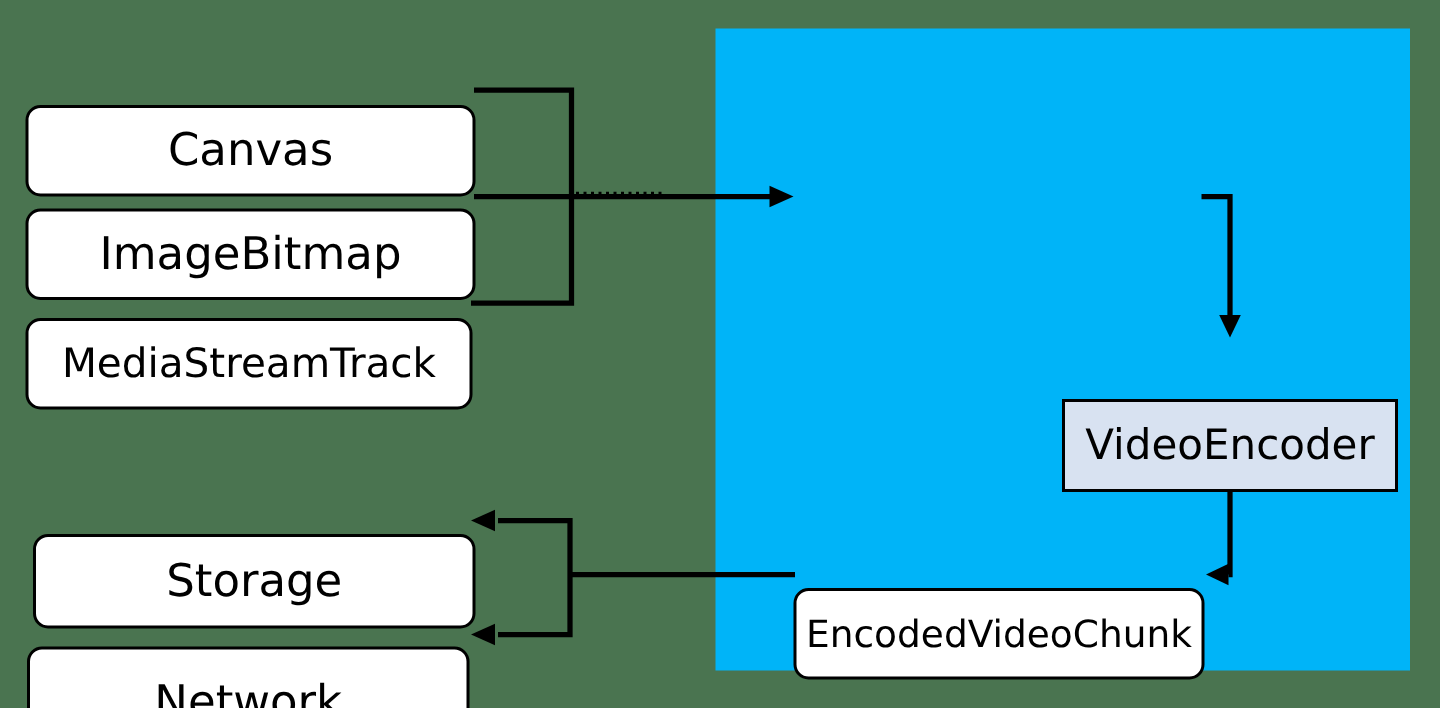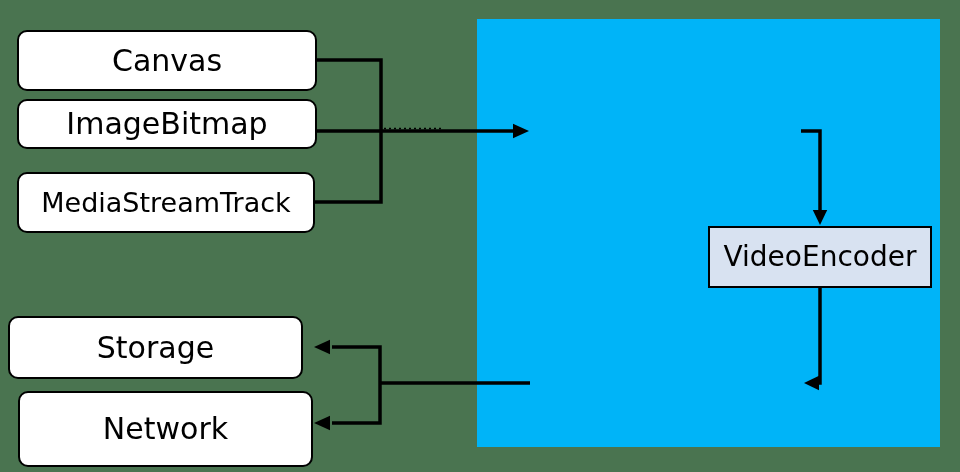--- a/index.html
+++ b/index.html
@@ -12,26 +12,26 @@
   .region{
     position:absolute;left:477px;top:19px;width:463px;height:428px;
     background:var(--region-blue,#00b4f8);
   }
   svg.wires{position:absolute;left:0;top:0;width:960px;height:472px;}
   .node{
     position:absolute;display:flex;align-items:center;justify-content:center;
     background:var(--node-fill,#fff);
     border:2px solid var(--line-color,#000);
     border-radius:10px;box-sizing:border-box;
-    white-space:nowrap;line-height:1;
+    white-space:nowrap;line-height:1;margin-top:40px;
   }
   .nd-canvas           {left:17px; top:30px; width:300px;height:61px;font-size:30px;}
-  .nd-imagebitmap      {left:17px; top:99px; width:300px;height:50px;font-size:30px;}
+  .nd-imagebitmap      {left:17px; top:99px; width:300px;height:61px;font-size:30px;}
   .nd-mediastreamtrack {left:17px; top:172px;width:298px;height:61px;font-size:27px;}
-  .nd-storage          {left:8px; top:316px;width:295px;height:63px;font-size:30px;}
+  .nd-storage          {left:22px; top:316px;width:295px;height:63px;font-size:30px;}
   .nd-network          {left:18px; top:391px;width:295px;height:76px;font-size:30px;}
   .nd-videoframe       {left:529px;top:99px; width:274px;height:63px;font-size:30px;}
   .nd-encodedvideochunk{left:529px;top:352px;width:274px;height:61px;font-size:25px;}
   .nd-videoencoder{
     left:708px;top:226px;width:224px;height:62px;font-size:28px;
     background:var(--encoder-fill,#d8e2f1);border-radius:0;
   }
 </style>
 </head>
 <body>
@@ -55,16 +55,17 @@
       <polygon points="804,383 819,375.8 819,390.2"></polygon>
       <polygon points="314,347 330,339.8 330,354.2"></polygon>
       <polygon points="314,423 330,415.8 330,430.2"></polygon>
     </g>
   </svg>
 
   <div class="node nd-canvas">Canvas</div>
   <div class="node nd-imagebitmap">ImageBitmap</div>
   <div class="node nd-mediastreamtrack">MediaStreamTrack</div>
   <div class="node nd-videoencoder">VideoEncoder</div>
+  <div class="node nd-encodedvideochunk">EncodedVideoChunk</div>
   <div class="node nd-storage">Storage</div>
   <div class="node nd-network">Network</div>
 
 </div>
 
 </body></html>

